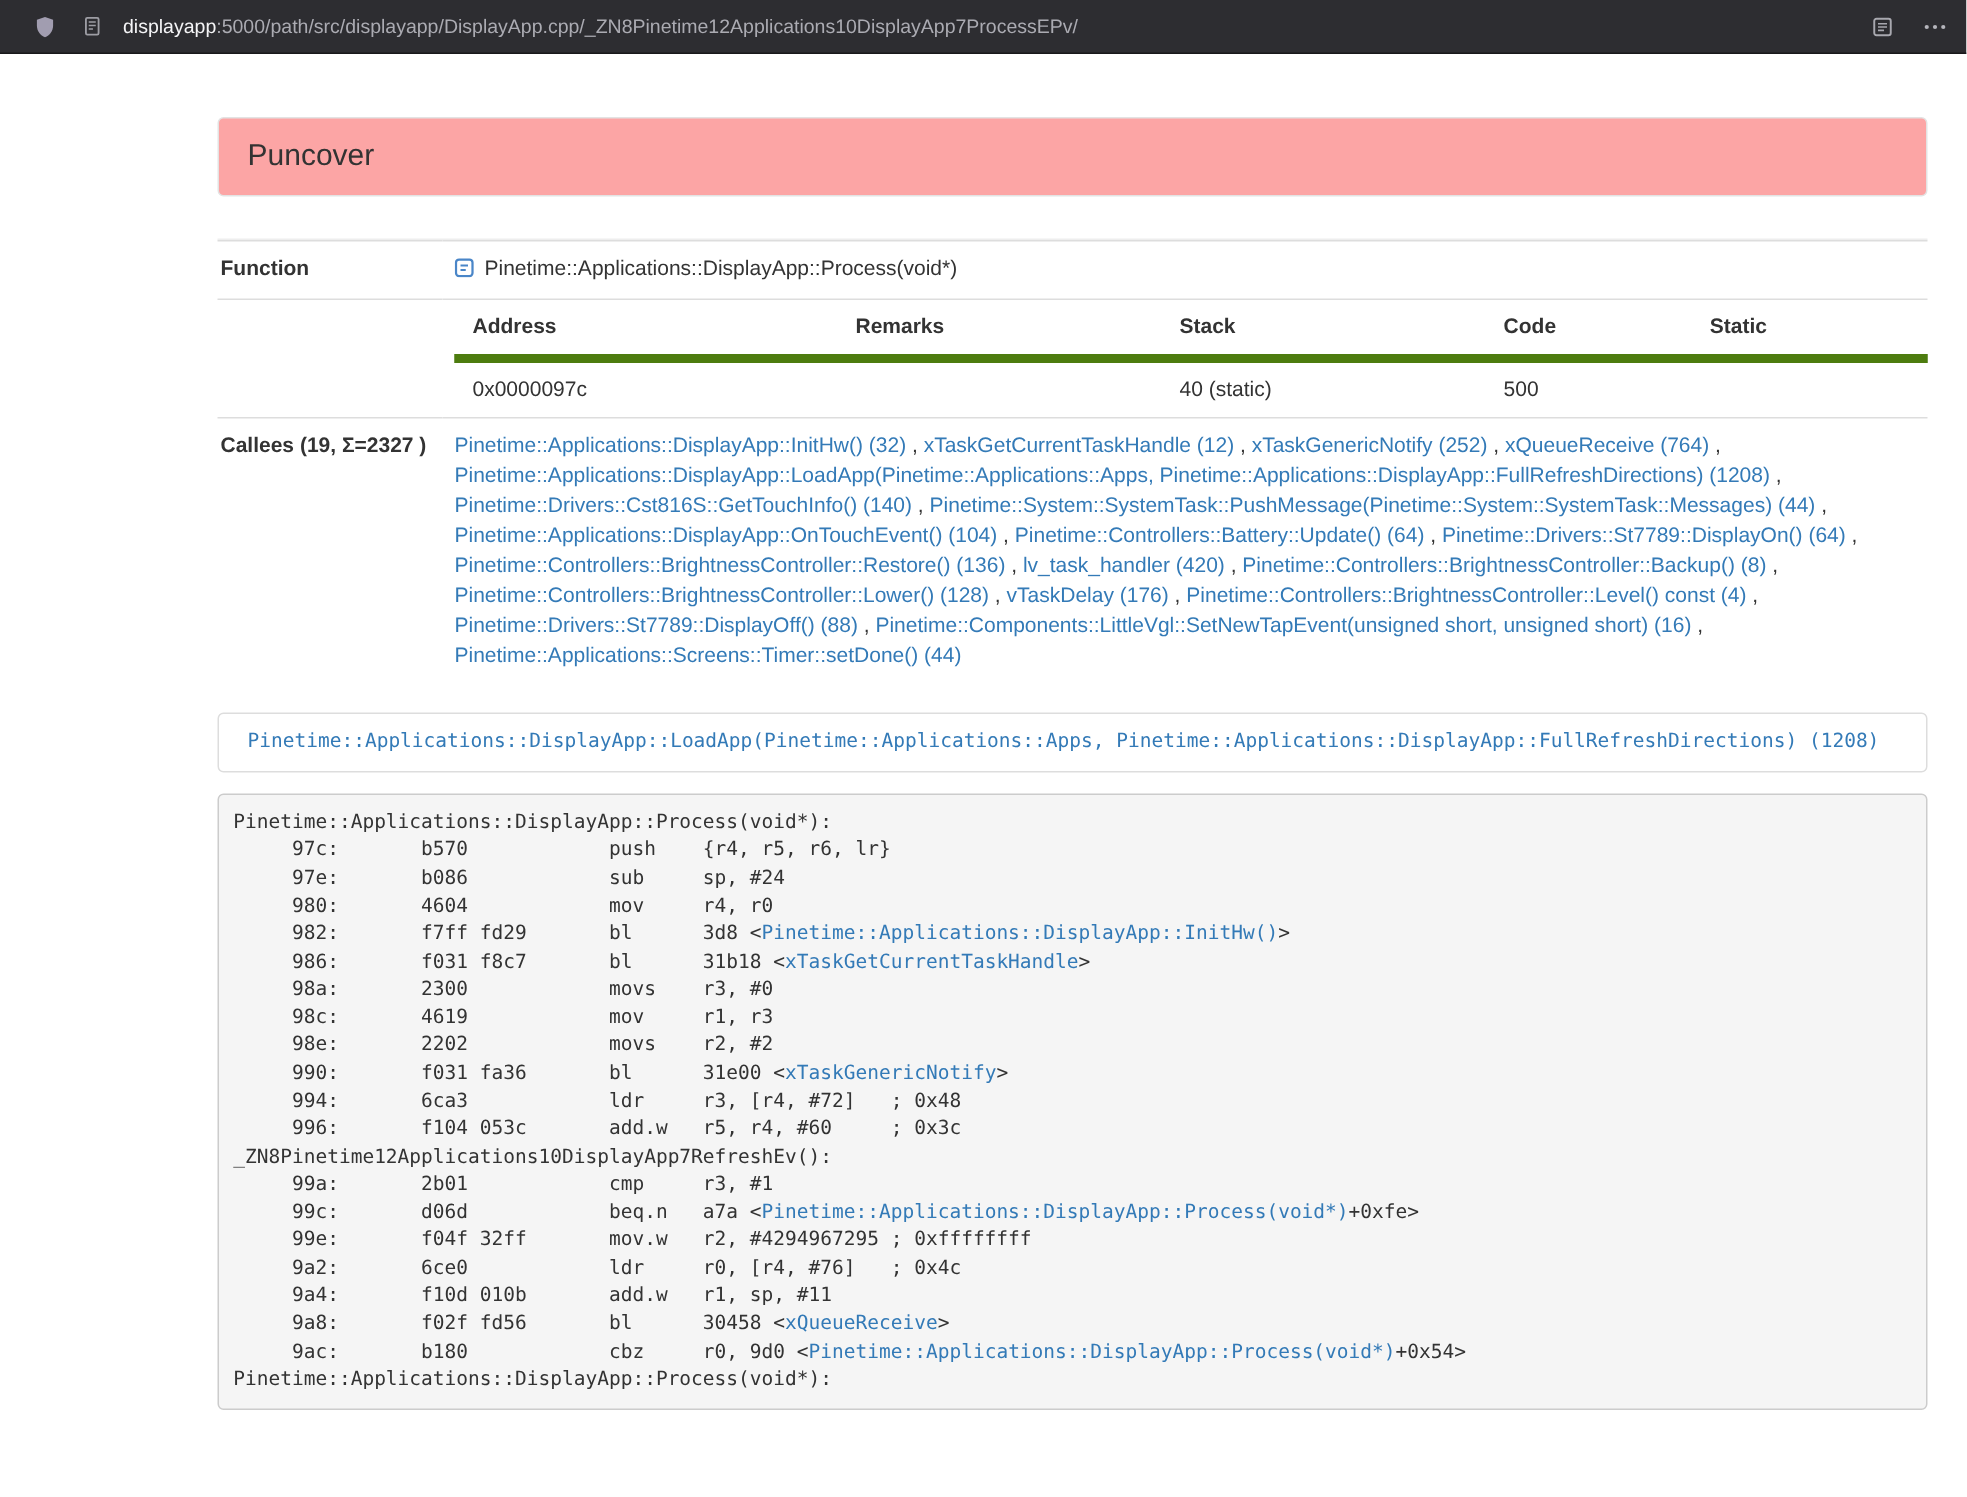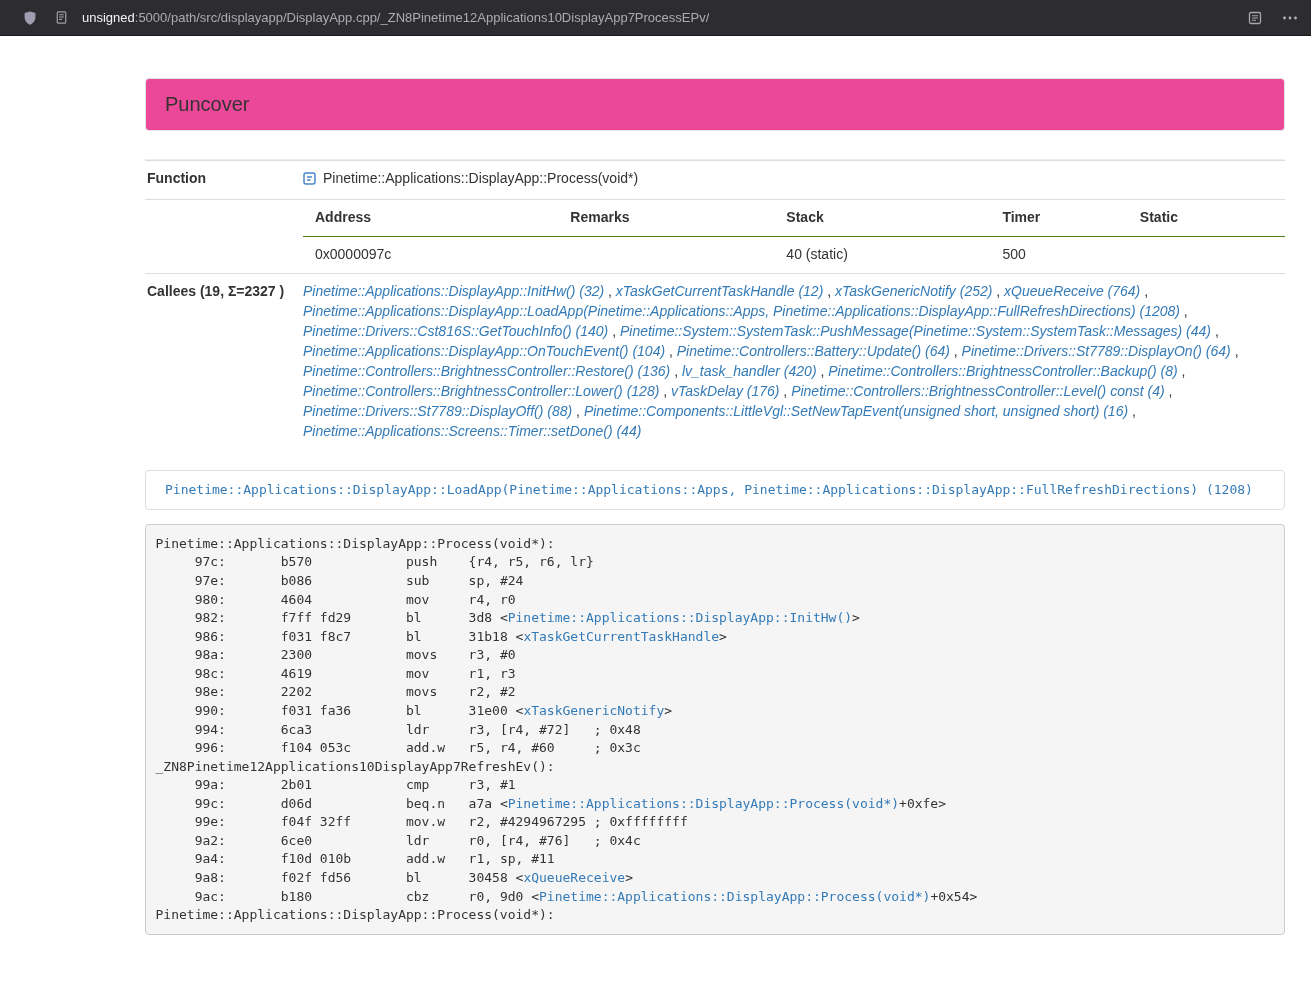--- a/index.html
+++ b/index.html
@@ -21,21 +21,21 @@
     margin-left: 13px; font-size: 13px; white-space: nowrap; overflow: hidden;
     color: #ababb2;
   }
   .url-text .host { color: #f4f4f6; }
   .bar-right { margin-left: auto; display: flex; align-items: center; gap: 18px; }
 
   
   .content { width: 1140px; margin: 42px 26px 0 145px; }
 
   .title-well {
-    background: #ec4899; border: 1px solid #e3e3e3; border-radius: 4px;
+    background: #fca5a5; border: 1px solid #e3e3e3; border-radius: 4px;
     padding: 14px 19px; font-size: 20px; color: #333;
   }
   .title-well a { color: #333; }
 
   hr.rule { border: 0; border-top: 1px solid #eeeeee; margin: 28px 0 0 0; }
 
   .breadcrumb-line { margin: 20px 0 12px 2px; font-size: 14px; }
   .breadcrumb-line .sep { color: #999; margin: 0 5px; }
   .breadcrumb-line .line-ref { color: #333; }
 
@@ -48,24 +48,24 @@
   }
   table.symbol-table > tbody > tr > th {
     width: 147px; font-weight: bold; padding-left: 2px; white-space: nowrap;
   }
   td.nested-cell { padding: 0 0 0 8px !important; }
 
   table.detail-table { width: 100%; border-collapse: collapse; table-layout: fixed; }
   table.detail-table th, table.detail-table td {
     text-align: left; padding: 8px 8px 8px 12px; font-size: 14px; line-height: 1.42857;
   }
-  table.detail-table thead th { font-weight: bold; border-bottom: 1px solid #4d7c0f; }
+  table.detail-table thead th { font-weight: bold; border-bottom: 6px solid #4d7c0f; }
   .func-icon { display: inline-block; vertical-align: -2px; margin-right: 7px; }
 
-  .callees-cell a { color: #337ab7; font-style: italic; }
+  .callees-cell a { color: #337ab7; }
 
   
   .selected-symbol {
     margin: 20px 0 14px 0; border: 1px solid #ddd; border-radius: 4px;
     padding: 10px 19px;
     font-family: "DejaVu Sans Mono", "Liberation Mono", monospace;
     font-size: 13px; line-height: 1.42857;
   }
 
   
@@ -86,21 +86,21 @@
     <svg width="16" height="16" viewBox="0 0 16 16">
       <path d="M8 1.4 L13.4 3.1 V7 C13.4 10.7 11.1 13.6 8 14.8 C4.9 13.6 2.6 10.7 2.6 7 V3.1 Z" fill="#a19db0"></path>
     </svg>
   </span>
   <span class="bar-icon" style="margin-left:16px">
     <svg width="15" height="15" viewBox="0 0 16 16">
       <rect x="3.5" y="2" width="9" height="12" rx="1" fill="none" stroke="#9d9da4" stroke-width="1.3"></rect>
       <path d="M5.5 5h5 M5.5 7.5h5 M5.5 10h3" stroke="#9d9da4" stroke-width="1.1"></path>
     </svg>
   </span>
-  <span class="url-text"><span class="host">unsigned</span><span class="path">:5000/path/src/displayapp/DisplayApp.cpp/_ZN8Pinetime12Applications10DisplayApp7ProcessEPv/</span></span>
+  <span class="url-text"><span class="host">displayapp</span><span class="path">:5000/path/src/displayapp/DisplayApp.cpp/_ZN8Pinetime12Applications10DisplayApp7ProcessEPv/</span></span>
   <span class="bar-right">
     <span class="bar-icon">
       <svg width="16" height="16" viewBox="0 0 16 16">
         <rect x="2.5" y="2.5" width="11" height="11" rx="1.5" fill="none" stroke="#a8a8af" stroke-width="1.3"></rect>
         <path d="M5 5.8h6 M5 8h6 M5 10.2h4" stroke="#a8a8af" stroke-width="1.1"></path>
       </svg>
     </span>
     <span class="bar-icon">
       <svg width="18" height="16" viewBox="0 0 18 16">
         <circle cx="3.5" cy="8" r="1.4" fill="#b5b5bc"></circle>
@@ -146,21 +146,21 @@
                 <col style="width:22%">
                 <col style="width:22%">
                 <col style="width:14%">
                 <col style="width:16%">
             </colgroup>
             <thead>
               <tr>
                 <th>Address</th>
                 <th>Remarks</th>
                 <th>Stack</th>
-                <th>Timer</th>
+                <th>Code</th>
                 <th>Static</th>
               </tr>
             </thead>
             <tbody>
               <tr>
                 <td>0x0000097c</td>
                 <td></td>
                 <td>40 (static)</td>
                 <td>500</td>
                 <td></td>

